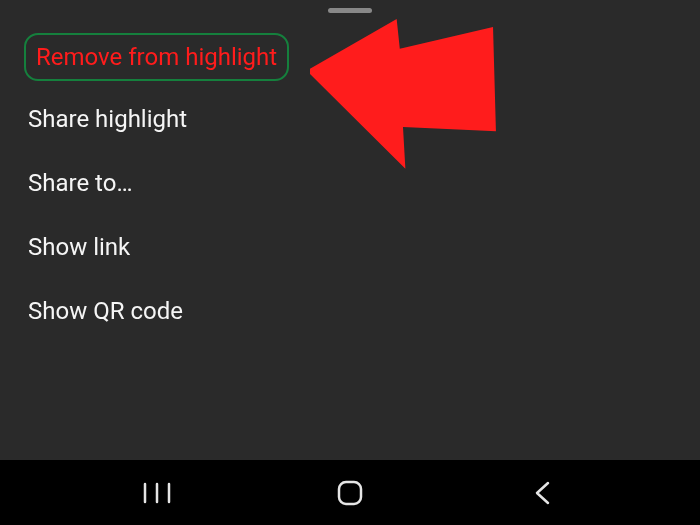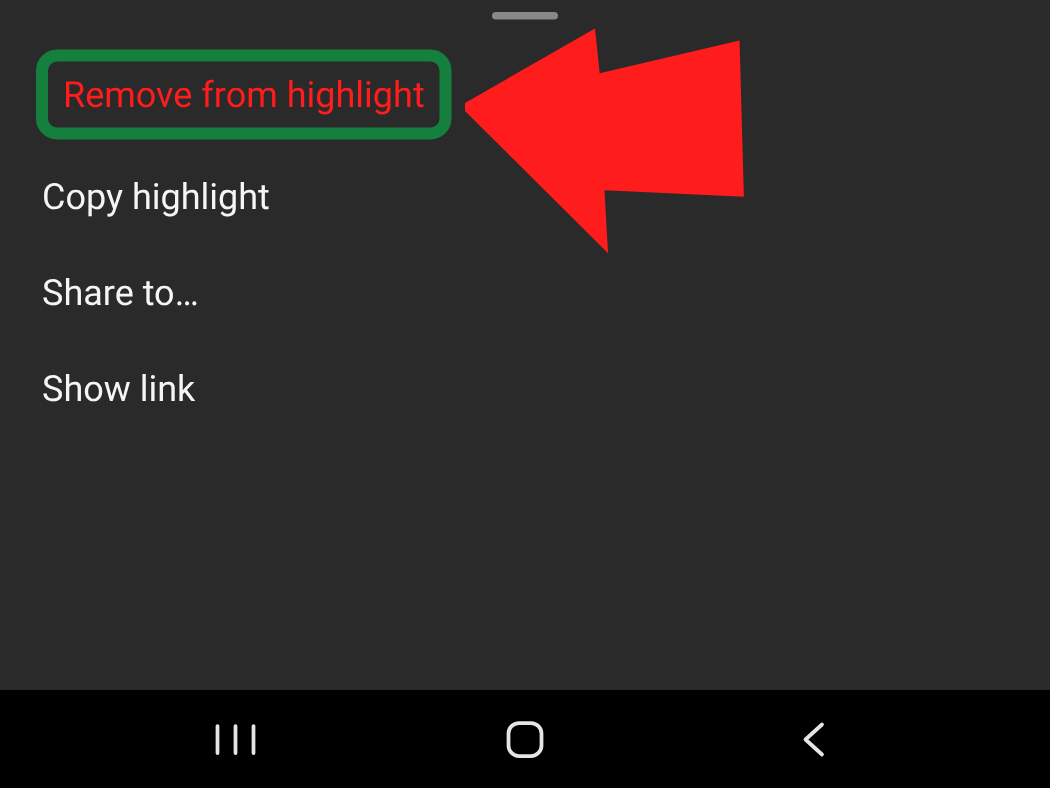--- a/index.html
+++ b/index.html
@@ -33,21 +33,21 @@
       padding: 0 24px;
     }
     .menu-item {
       padding: 18px 4px;
       color: #f5f5f5;
       font-size: 24px;
       font-weight: 400;
       cursor: pointer;
     }
     .menu-item.highlighted {
-      border: 8px solid #15803d;
+      border: 2px solid #15803d;
       border-radius: 14px;
       color: #ff1c1c;
       padding: 8px 10px;
       display: inline-block;
       margin-bottom: 6px;
       margin-top: 4px;
     }
     .arrow {
       position: absolute;
       top: 18px;
@@ -81,27 +81,30 @@
 <div class="sheet">
   <div class="drag-handle"></div>
 
   <div class="menu-list">
     <div>
       <div class="menu-item highlighted">
         <span>Remove from highlight</span>
       </div>
     </div>
     <div class="menu-item">
-      <span>Copy highlight</span>
+      <span>Share highlight</span>
     </div>
     <div class="menu-item">
       <span>Share to…</span>
     </div>
     <div class="menu-item">
       <span>Show link</span>
+    </div>
+    <div class="menu-item">
+      <span>Show QR code</span>
     </div>
   </div>
 
   <div class="arrow">
     <svg width="210" height="165" viewBox="0 0 210 165">
 
       <polygon fill="#ff1c1c" points="
         0,42
         95,0
         95,30

